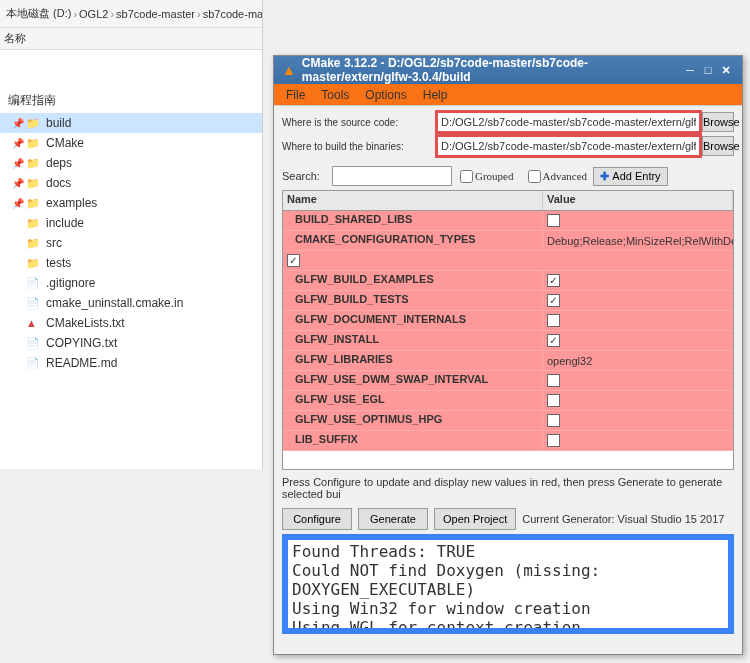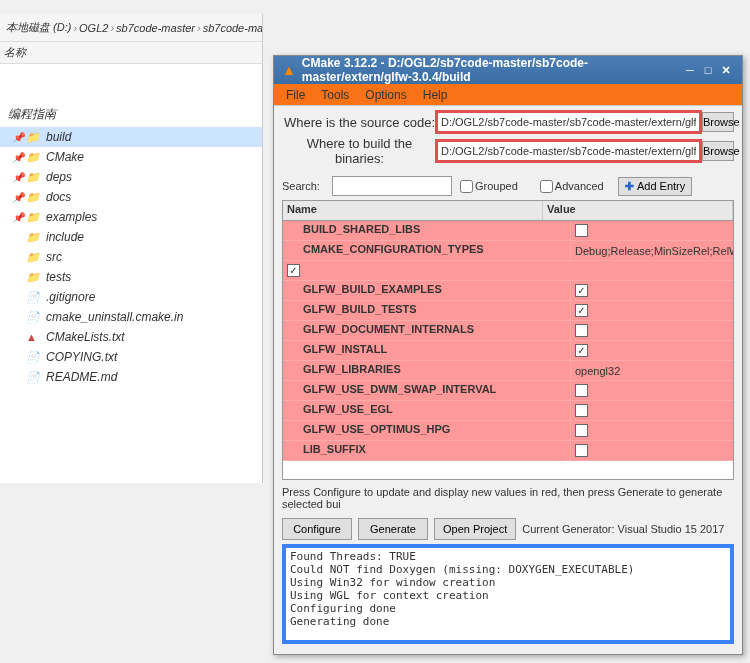--- a/index.html
+++ b/index.html
@@ -1,26 +1,25 @@
 <!DOCTYPE html>
 <html><head>
   <meta charset="utf-8">
   <style>
     * { margin: 0; padding: 0; box-sizing: border-box; }
     body { font-family: 'Segoe UI', Arial, sans-serif; font-size: 12px; background: #f0f0f0; width: 750px; height: 663px; overflow: hidden; }
 
     
     .left-panel {
       position: absolute;
-      left: 0; top: 14px;
+      left: 0; top: 0;
       width: 263px;
       height: 469px;
       background: #fff;
       border-right: 1px solid #ccc;
-      font-style: italic;
     }
 
     
     .breadcrumb-bar {
       height: 28px;
       background: #f5f5f5;
       border-bottom: 1px solid #ddd;
       display: flex;
       align-items: center;
       padding: 0 6px;
@@ -128,21 +127,21 @@
     
     .path-section {
       padding: 6px 8px 4px 8px;
       background: #f0f0f0;
     }
     .path-row {
       display: flex;
       align-items: center;
       margin-bottom: 4px;
     }
-    .path-label { font-size: 13px; color: #333; width: 155px; flex-shrink: 0; text-align: center; }
+    .path-label { font-size: 10px; color: #333; width: 155px; flex-shrink: 0; }
     .path-input {
       flex: 1;
       height: 20px;
       border: 1px solid #e05050;
       background: white;
       font-size: 11px;
       padding: 1px 3px;
       color: #333;
       outline: 2px solid #e05050;
     }
@@ -163,21 +162,21 @@
     }
     .search-label { font-size: 11px; color: #333; width: 50px; }
     .search-input {
       width: 120px; height: 20px;
       border: 1px solid #999;
       background: white;
       font-size: 11px;
       padding: 1px 3px;
     }
     .search-checkbox { margin-left: 8px; margin-right: 2px; }
-    .search-checkbox-label { font-size: 11px; color: #333; margin-right: 14px; }
+    .search-checkbox-label { font-size: 11px; color: #333; margin-right: 6px; font-family: Liberation Serif, serif; }
     .add-entry-btn {
       background: #e0e0e0;
       border: 1px solid #999;
       font-size: 11px;
       padding: 2px 6px;
       cursor: pointer;
       display: flex; align-items: center;
     }
     .add-entry-btn .btn-icon { margin-right: 3px; color: #2266cc; font-weight: bold; }
 
@@ -205,24 +204,24 @@
     .th-name { width: 260px; }
     .th-value { flex: 1; }
 
     .table-row {
       display: flex;
       height: 20px;
       border-bottom: 1px solid #ffaaaa;
       background: #ff9999;
     }
     .td-name {
-      width: 288px;
-      font-size: 11px;
-      color: #333;
-      padding: 2px 20px;
+      width: 260px;
+      font-size: 11px;
+      color: #333;
+      padding: 2px 12px;
       border-right: 1px solid #ffaaaa;
       font-weight: bold;
       overflow: hidden;
       white-space: nowrap;
     }
     .td-value {
       flex: 1;
       font-size: 11px;
       color: #333;
       padding: 2px 4px;
@@ -265,25 +264,25 @@
       border: 1px solid #999;
       font-size: 11px;
       cursor: pointer;
       padding: 0 8px;
     }
     .generator-text { font-size: 11px; color: #333; }
 
     
     .output-log {
       margin: 0 8px 6px 8px;
-      border: 4px solid #3b82f6;
+      border: 6px solid #3b82f6;
       background: white;
       height: 100px;
       overflow-y: auto;
-      font-size: 11px;
+      font-size: 16px;
       font-family: monospace;
       color: #333;
       padding: 2px 4px;
     }
   </style>
 </head>
 <body>
 
 <div class="left-panel">
 

